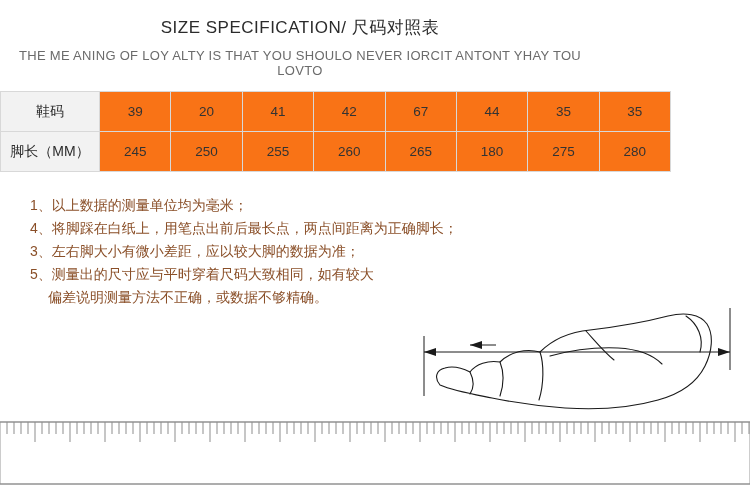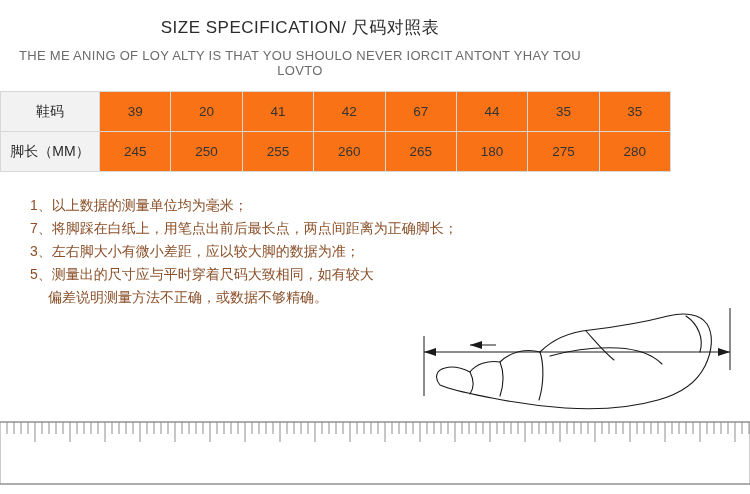--- a/index.html
+++ b/index.html
@@ -123,21 +123,21 @@
         <td class="val">180</td>
         <td class="val">275</td>
         <td class="val">280</td>
       </tr>
     </tbody>
       </table>
   </div>
 
   <div class="notes">
     <div class="note-line">1、以上数据的测量单位均为毫米；</div>
-    <div class="note-line">7、将脚踩在白纸上，用笔点出前后最长点，两点间距离为正确脚长；</div>
+    <div class="note-line">4、将脚踩在白纸上，用笔点出前后最长点，两点间距离为正确脚长；</div>
     <div class="note-line">3、左右脚大小有微小差距，应以较大脚的数据为准；</div>
     <div class="note-line">5、测量出的尺寸应与平时穿着尺码大致相同，如有较大</div>
     <div class="note-line indent">偏差说明测量方法不正确，或数据不够精确。</div>
   </div>
 
   <div class="figure">
     <svg width="345" height="145" viewBox="0 0 345 145" xmlns="http://www.w3.org/2000/svg">
       <g fill="none" stroke="#1a1a1a" stroke-width="1.1" stroke-linecap="round" stroke-linejoin="round">
 
         <path d="M40 95

